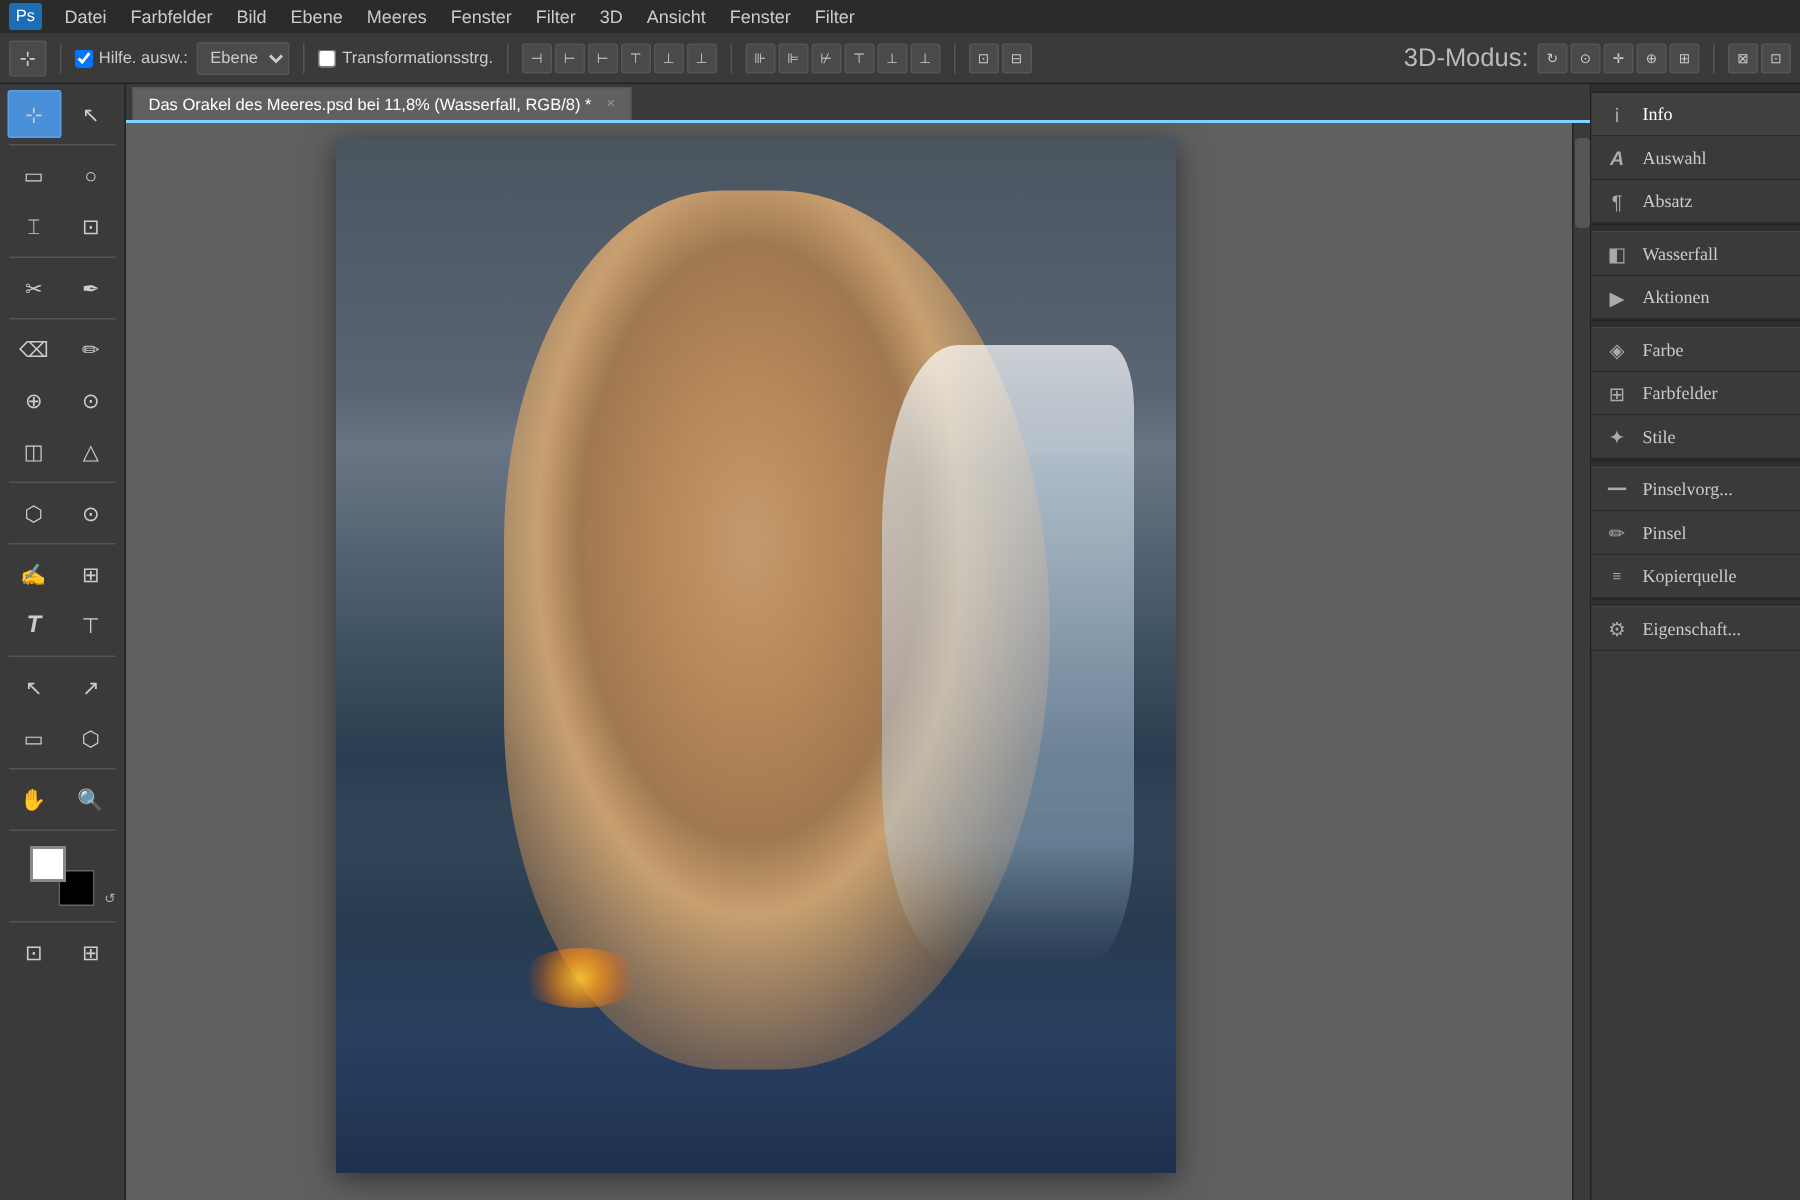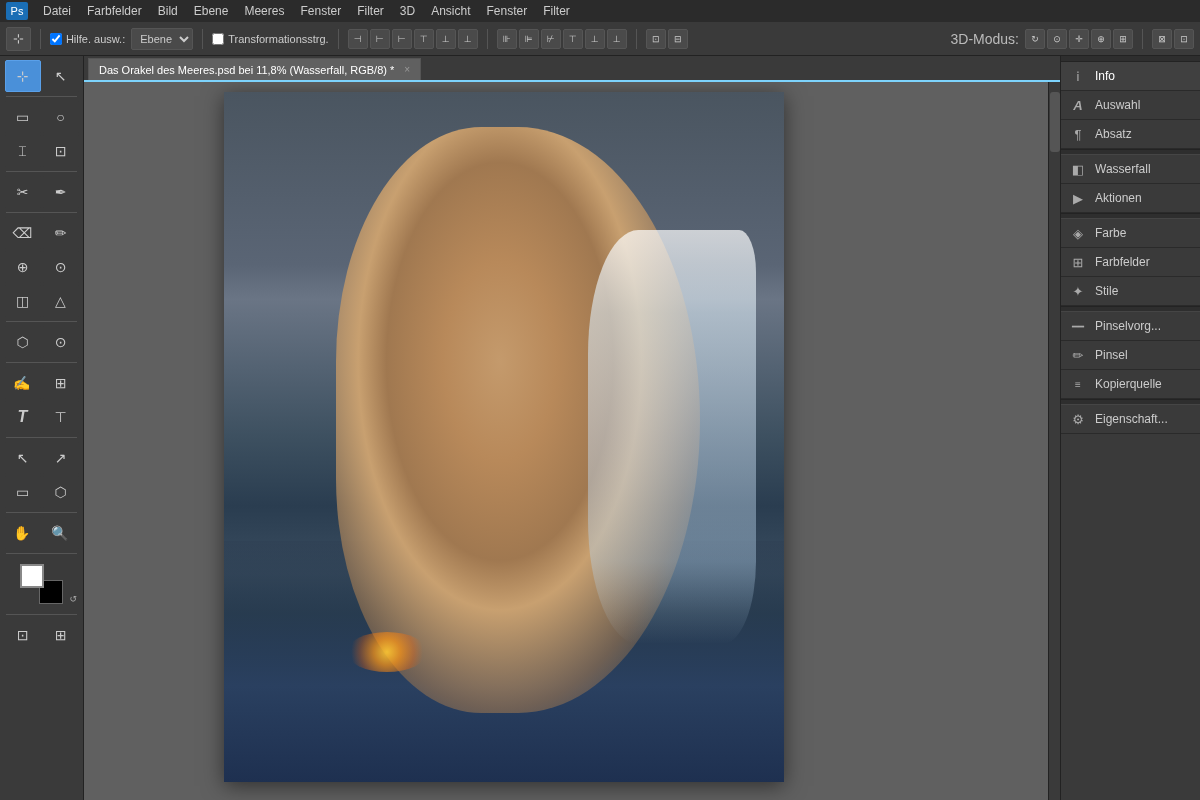--- a/index.html
+++ b/index.html
@@ -81,21 +81,21 @@
     }
     .opt-select {
       height: 22px;
       background: #4a4a4a;
       border: 1px solid #555;
       color: #ccc;
       font-size: 11px;
       padding: 0 4px;
       border-radius: 2px;
     }
-    .opt-label { font-size: 14px; color: #bbb; }
+    .opt-label { font-size: 17px; color: #bbb; }
     .align-icons {
       display: flex;
       gap: 2px;
     }
     .align-icon {
       width: 20px;
       height: 20px;
       background: #4a4a4a;
       border: 1px solid #555;
       display: flex;
@@ -369,20 +369,21 @@
       display: flex;
       align-items: center;
       justify-content: center;
       font-size: 13px;
       color: #aaa;
       flex-shrink: 0;
     }
     .panel-label {
       font-size: 12px;
       color: #ccc;
+      font-family: Liberation Serif, serif;
     }
     .panel-divider {
       height: 6px;
       background: #2e2e2e;
       border-top: 1px solid #232323;
       border-bottom: 1px solid #454545;
     }
 
     
     .panel-section.highlighted .panel-section-header {

